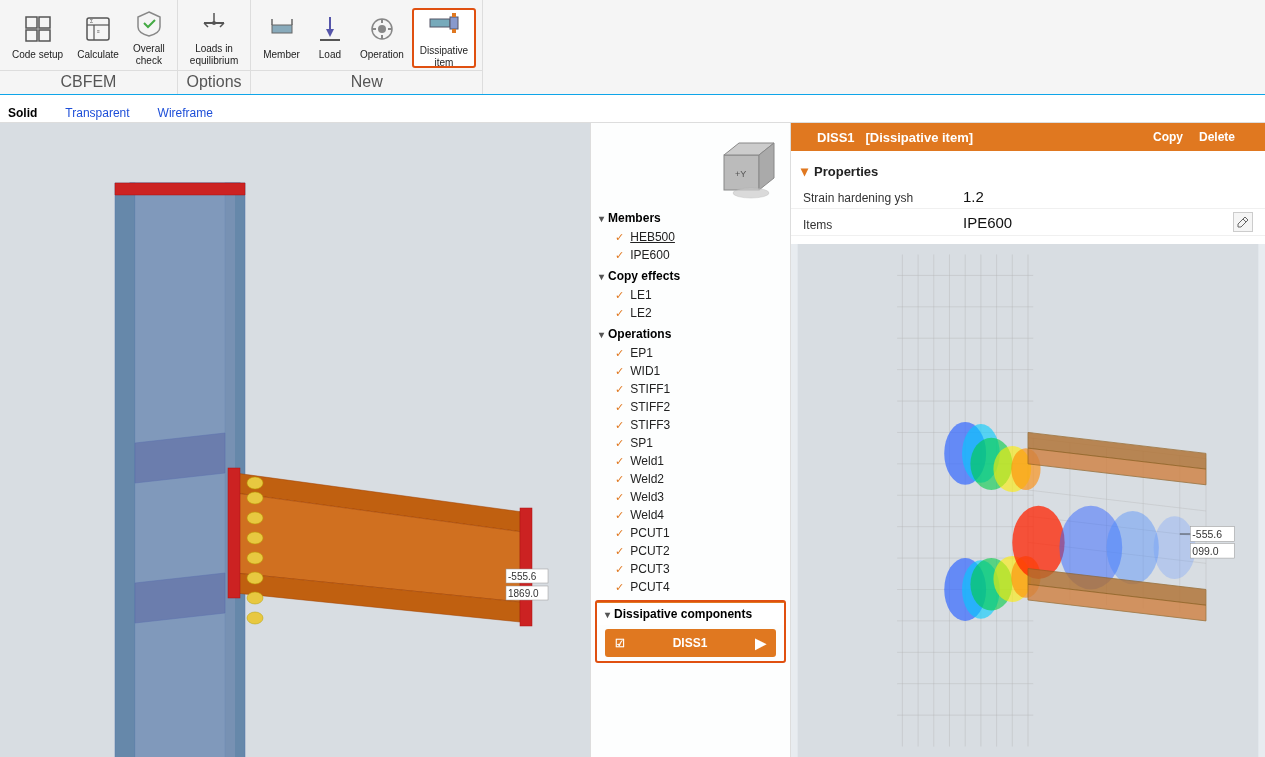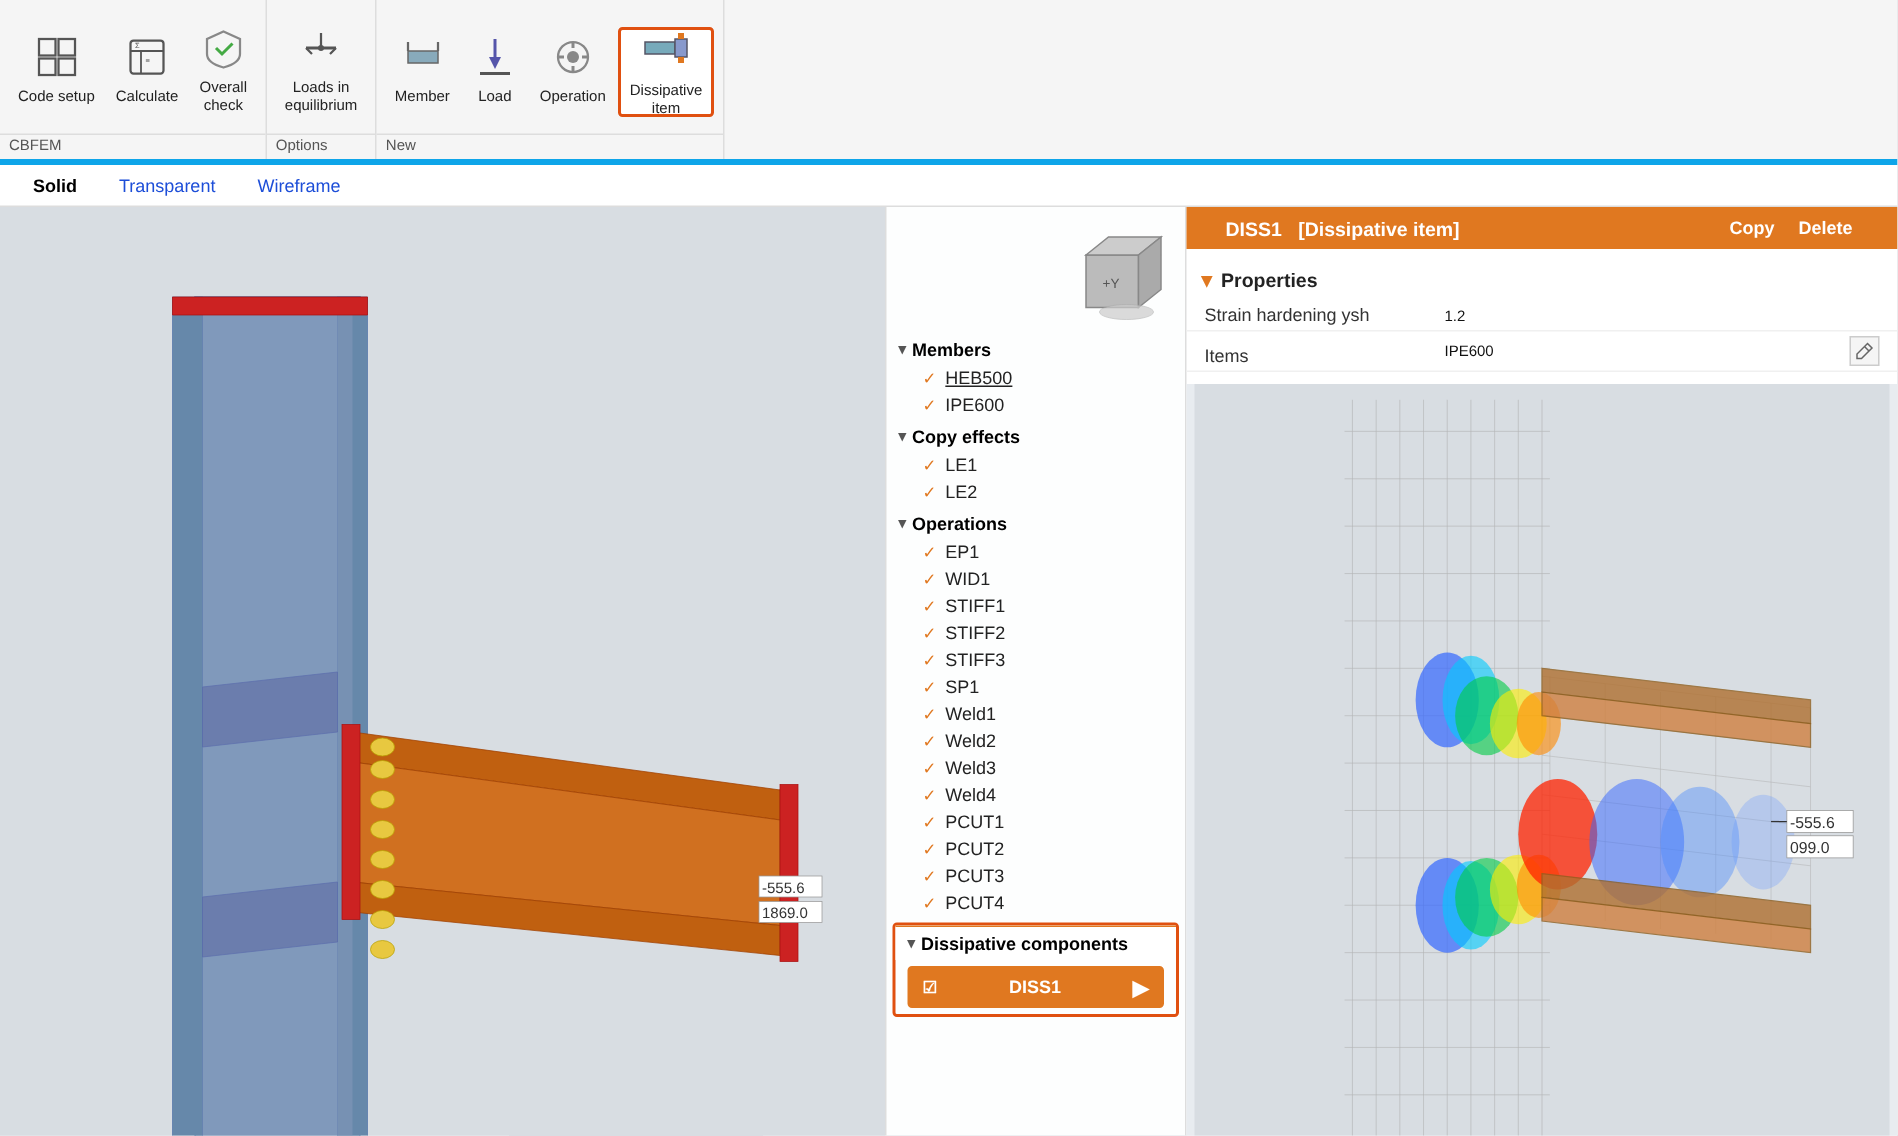--- a/index.html
+++ b/index.html
@@ -1,40 +1,40 @@
 <!DOCTYPE html>
 <html><head>
   <meta charset="utf-8">
   <style>
     * { margin: 0; padding: 0; box-sizing: border-box; }
     body { width: 1265px; height: 757px; overflow: hidden; font-family: 'Segoe UI', Arial, sans-serif; font-size: 12px; background: #f0f0f0; }
 
     
     #toolbar {
-      height: 110px;
+      height: 95px;
       background: #f5f5f5;
-      border-bottom: 4px solid #0ea5e9;
+      border-bottom: 1px solid #0ea5e9;
       display: flex;
       align-items: stretch;
     }
     .toolbar-group {
       display: flex;
       flex-direction: column;
       align-items: center;
       justify-content: flex-end;
       border-right: 1px solid #ddd;
       padding: 4px 0 0 0;
     }
     .toolbar-group-label {
-      font-size: 10px;
+      font-size: 16px;
       color: #555;
       padding: 2px 6px 3px 6px;
       border-top: 1px solid #ddd;
       margin-top: 2px;
-      text-align: left;
+      text-align: center;
       width: 100%;
     }
     .toolbar-buttons {
       display: flex;
       flex-direction: row;
       align-items: center;
       justify-content: center;
       flex: 1;
       padding: 4px 6px 0 6px;
       gap: 2px;
@@ -64,23 +64,23 @@
       color: #222;
       text-align: center;
       line-height: 1.2;
     }
 
     
     #view-toggle {
       background: #fff;
       border-bottom: 1px solid #ddd;
       display: flex;
-      align-items: center;
+      align-items: flex-end;
       height: 28px;
-      padding: 0 16px;
+      padding: 0 2px;
       gap: 16px;
     }
     .view-btn {
       font-size: 12px;
       color: #1d4ed8;
       cursor: pointer;
       padding: 2px 6px;
       border-radius: 3px;
     }
     .view-btn.active { color: #000; font-weight: 600; }
@@ -151,21 +151,21 @@
       border-bottom: 1px solid #f0f0f0;
     }
     .prop-label {
       flex: 0 0 160px;
       color: #333;
       font-size: 12px;
     }
     .prop-value {
       flex: 1;
       color: #111;
-      font-size: 10px;
+      font-size: 15px;
     }
     .prop-value-with-btn {
       display: flex;
       align-items: center;
       justify-content: space-between;
     }
     .prop-edit-btn {
       width: 20px;
       height: 20px;
       background: #f5f5f5;

